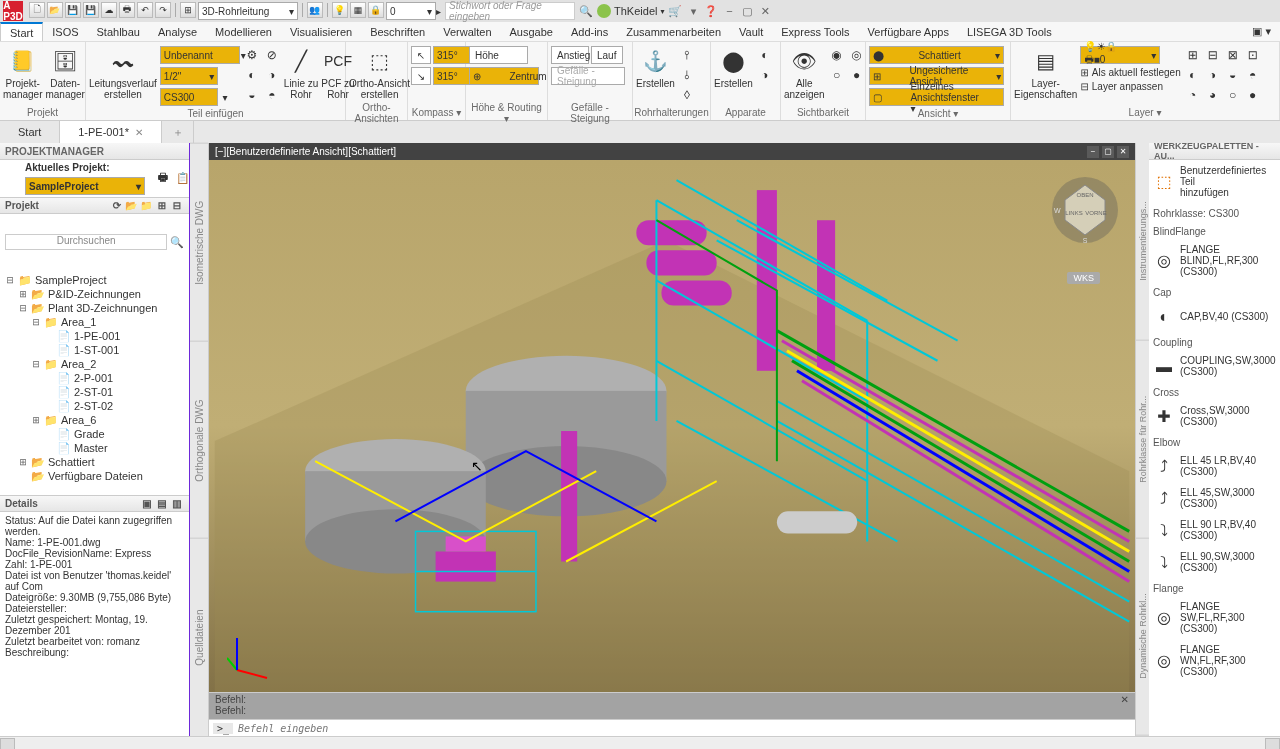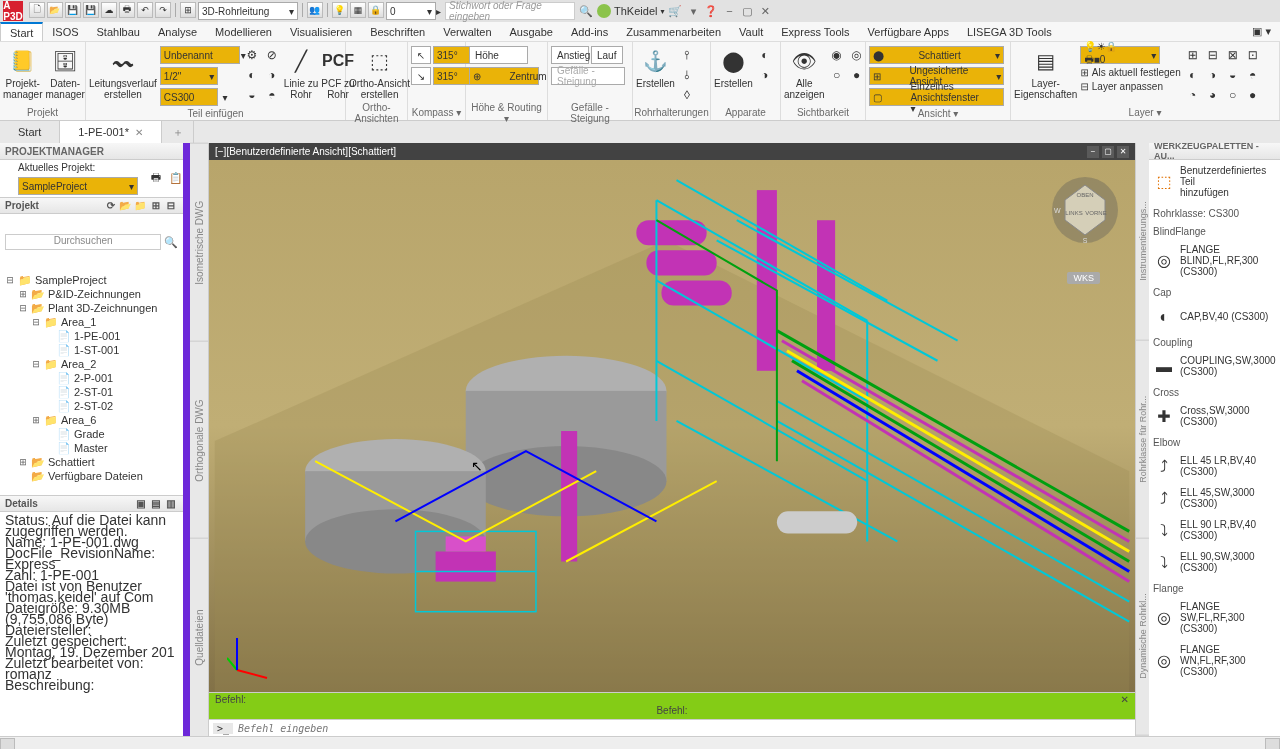--- a/index.html
+++ b/index.html
@@ -31,71 +31,71 @@
 .icon-grid { display:flex; flex-direction:column; gap:2px; }
 .icon-row { display:flex; gap:2px; }
 .small-btn { width:18px; height:18px; display:flex; align-items:center; justify-content:center; cursor:pointer; font-size:12px; border:1px solid transparent; }
 .half-btn { height:18px; padding:0 5px; background:#fff; border:1px solid #aaa; font-size:10px; display:flex; align-items:center; gap:3px; }
 .doctabs { height:22px; background:#e8e8e8; display:flex; align-items:stretch; }
 .doctab { padding:0 18px; display:flex; align-items:center; gap:6px; font-size:11px; border-right:1px solid #ccc; }
 .doctab.active { background:#ffffff; }
 .doctab .close { font-size:10px; color:#888; cursor:pointer; }
 .doctab.plus { padding:0 10px; cursor:pointer; color:#888; }
 .main { display:flex; height:593px; }
-.left-panel { width:190px; background:#fff; border-right:7px solid #6d28d9; display:flex; flex-direction:column; }
+.left-panel { width:190px; background:#fff; border-right:1px solid #6d28d9; display:flex; flex-direction:column; }
 .panel-header { height:17px; background:linear-gradient(#f7f7f7,#e6e6e6); border-bottom:1px solid #ccc; padding:0 5px; font-size:10px; font-weight:bold; color:#666; display:flex; align-items:center; }
 .panel-sub { font-size:10px; padding:2px 5px; }
 .panel-combo { width:120px; margin:2px 5px; }
 .panel-divider { height:17px; background:linear-gradient(#f7f7f7,#e6e6e6); border-top:1px solid #ccc; border-bottom:1px solid #ccc; font-size:10px; font-weight:bold; color:#555; display:flex; align-items:center; padding:0 5px; justify-content:space-between; }
 .panel-divider .dicons { display:flex; gap:1px; }
 .panel-divider .dicons span { width:14px; height:14px; display:flex; align-items:center; justify-content:center; font-size:10px; cursor:pointer; }
 .search-row { display:flex; align-items:center; padding:20px 5px; gap:3px; }
 .search-field { flex:1; height:16px; border:1px solid #ccc; font-size:10px; padding:0 3px; text-align:center; color:#888; }
 .tree { flex:1; overflow:auto; padding:3px 5px; font-size:11px; }
 .tree-row { display:flex; align-items:center; gap:3px; padding:1px 0; cursor:pointer; white-space:nowrap; }
 .tree-row .tog { width:10px; text-align:center; font-size:9px; color:#666; }
 .tree-row .ficon { width:14px; height:12px; font-size:11px; }
 .indent-1 { padding-left:13px; }
 .indent-2 { padding-left:26px; }
 .indent-3 { padding-left:39px; }
-.details-body { flex:1; padding:3px 5px; font-size:14px; line-height:11px; color:#333; overflow:hidden; }
+.details-body { flex:1; padding:3px 5px; font-size:10px; line-height:11px; color:#333; overflow:hidden; }
 .viewport-wrap { flex:1; display:flex; }
 .vp-sidebar { width:19px; background:#e8e8e8; display:flex; flex-direction:column; border-right:1px solid #ccc; }
 .vp-sidebar-tab { flex:1; writing-mode:vertical-rl; transform:rotate(180deg); font-size:10px; display:flex; align-items:center; justify-content:center; color:#888; border-bottom:1px solid #ccc; cursor:pointer; }
 .viewport { flex:1; display:flex; flex-direction:column; background:#3b3b3b; }
 .vp-tab { height:17px; background:#424242; color:#fff; font-size:10px; padding:0 6px; display:flex; align-items:center; justify-content:space-between; }
 .vp-tab-ctrls { display:flex; gap:3px; }
 .vp-tab-ctrls span { width:12px; height:12px; background:#5a5a5a; font-size:8px; display:flex; align-items:center; justify-content:center; cursor:pointer; }
 .canvas { flex:1; position:relative; background:linear-gradient(180deg,#b8a56b 0%,#c0ae75 50%,#827147 100%); overflow:hidden; }
 .viewcube { position:absolute; top:15px; right:15px; width:70px; height:70px; }
 .wcs-badge { position:absolute; top:112px; right:35px; background:#aaa; color:#fff; font-size:9px; padding:1px 6px; border-radius:2px; }
 .ucs { position:absolute; bottom:12px; left:18px; }
 .cmd-area { height:44px; background:#f0f0f0; border-top:1px solid #ccc; display:flex; flex-direction:column; }
-.cmd-hist { flex:1; background:#84cc16; font-family:monospace; font-size:10px; padding:1px 6px; color:#444;text-align:center; }
+.cmd-hist { flex:1; background:#a3a3a3; font-family:monospace; font-size:10px; padding:1px 6px; color:#444; }
 .cmd-line { height:17px; background:#fff; border-top:1px solid #ccc; display:flex; align-items:center; gap:5px; padding:0 4px; }
 .cmd-line .prompt { font-family:monospace; font-size:10px; background:#e8e8e8; padding:0 4px; }
 .cmd-line input { flex:1; border:none; font-family:monospace; font-size:10px; font-style:italic; color:#999; outline:none; }
 .right-panel { width:145px; background:#fff; border-left:1px solid #ccc; display:flex; }
 .rp-tabs { width:13px; background:#e8e8e8; display:flex; flex-direction:column; }
 .rp-tab { flex:1; writing-mode:vertical-rl; transform:rotate(180deg); font-size:9px; display:flex; align-items:center; justify-content:center; color:#888; border-top:1px solid #ccc; cursor:pointer; }
 .rp-body { flex:1; overflow-y:auto; overflow-x:hidden; }
 .rp-item { padding:5px 4px; display:flex; align-items:center; gap:5px; font-size:10px; line-height:11px; cursor:pointer; }
 .rp-icon { width:22px; height:22px; display:flex; align-items:center; justify-content:center; font-size:16px; flex-shrink:0; }
 .rp-cat { padding:5px 4px 2px; font-size:10px; color:#555; }
 .compass-row { display:flex; align-items:center; gap:2px; }
 .compass-box { width:20px; height:18px; border:1px solid #aaa; display:flex; align-items:center; justify-content:center; font-size:10px; background:#fff; }
 .deg-combo { width:42px; }
 .toolbar-row-proj { display:flex; align-items:center; gap:4px; padding:2px 5px; }
 .toolbar-row-proj .picon { width:16px; height:16px; display:flex; align-items:center; justify-content:center; cursor:pointer; }
 .plant-svg { position:absolute; top:0; left:0; width:100%; height:100%; }
 .hscroll { height:15px; background:#f0f0f0; display:flex; align-items:center; border-top:1px solid #ccc; }
 .hscroll-btn { width:15px; height:13px; background:#ddd; border:1px solid #bbb; cursor:pointer; }
 .hscroll-track { flex:1; height:13px; background:#eee; }
 .cursor { position:absolute; left:262px; top:298px; font-size:14px; color:#000; pointer-events:none; }
-.proj-top { display:flex; align-items:center; justify-content:space-between; padding:0 13px; }
+.proj-top { display:flex; align-items:center; justify-content:space-between; padding:0 20px;font-weight:bold; }
 </style>
 </head>
 <body>
 
 <div class="titlebar">
   <div class="app-logo">A<br>P3D</div>
   <div class="qat">
     <div class="qat-btn">🗋</div>
     <div class="qat-btn">📂</div>
     <div class="qat-btn">💾</div>
@@ -209,21 +209,21 @@
             <div class="small-btn">◒</div>
             <div class="small-btn">◓</div>
           </div>
       </div>
       <div class="big-btn">
           <div class="bicon">╱</div>
           <div class="blabel" style="white-space:pre">Linie zu
 Rohr</div>
         </div>
       <div class="big-btn">
-          <div class="bicon" style="font-size:16px;font-weight:bold">PCF</div>
+          <div class="bicon" style="font-size:14px;font-weight:normal">PCF</div>
           <div class="blabel" style="white-space:pre">PCF zu
 Rohr</div>
         </div>
     </div>
     <div class="rgroup-title">Teil einfügen</div>
   </div>
   <div class="rgroup" style="width:62px">
     <div class="rgroup-body">
       <div class="big-btn">
           <div class="bicon">⬚</div>

